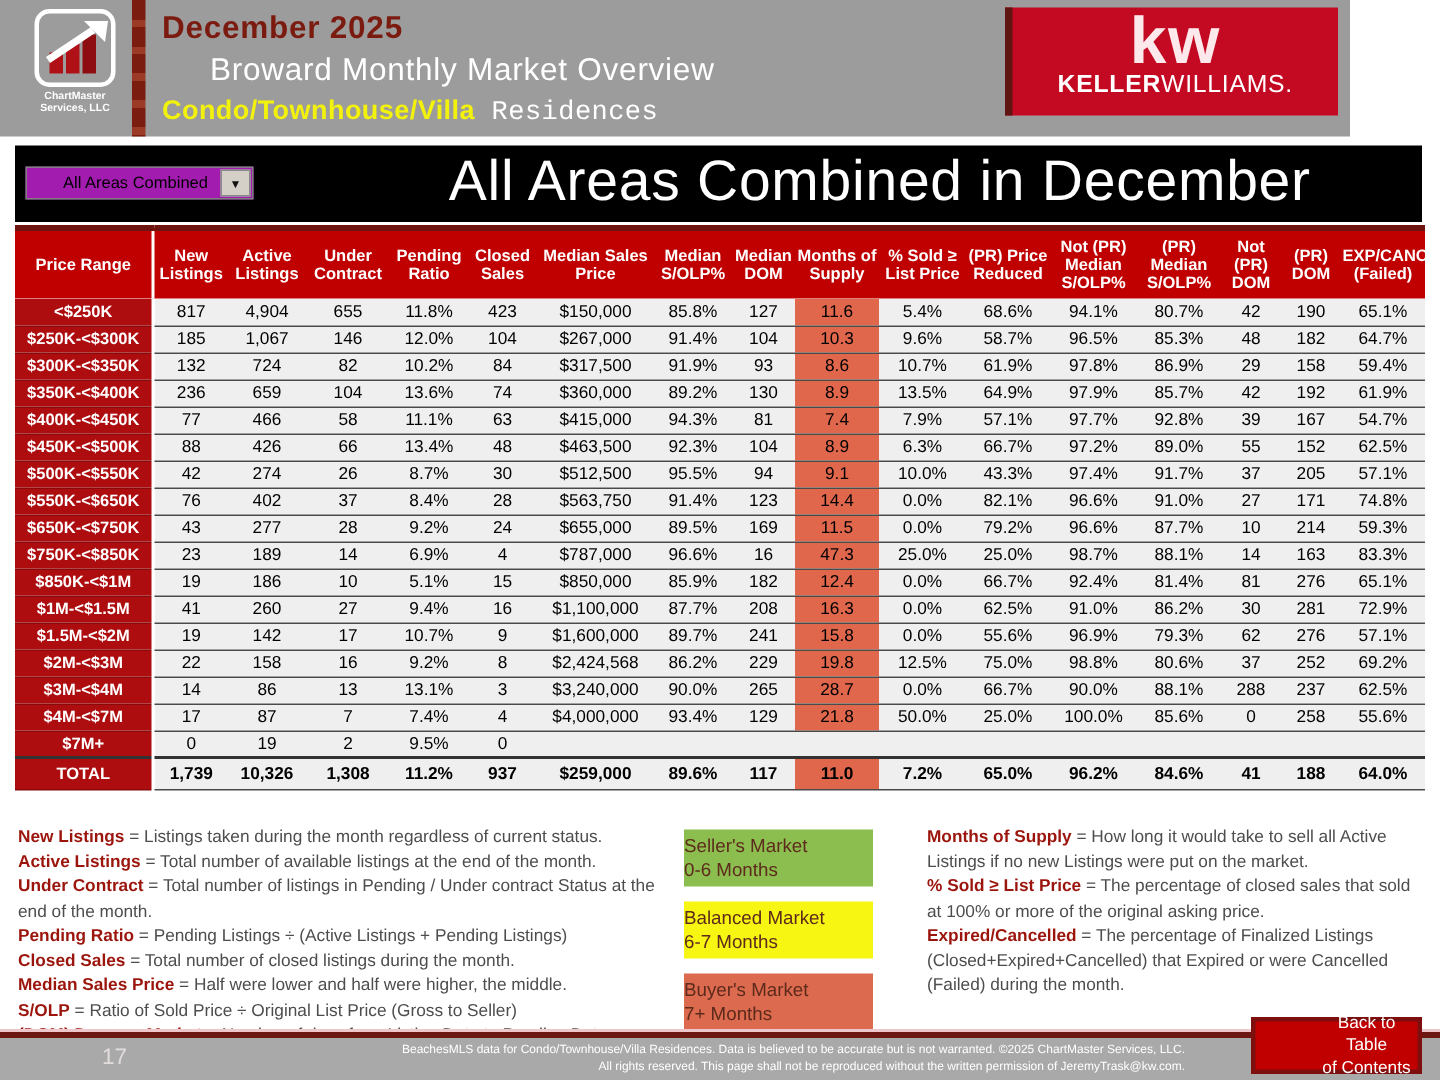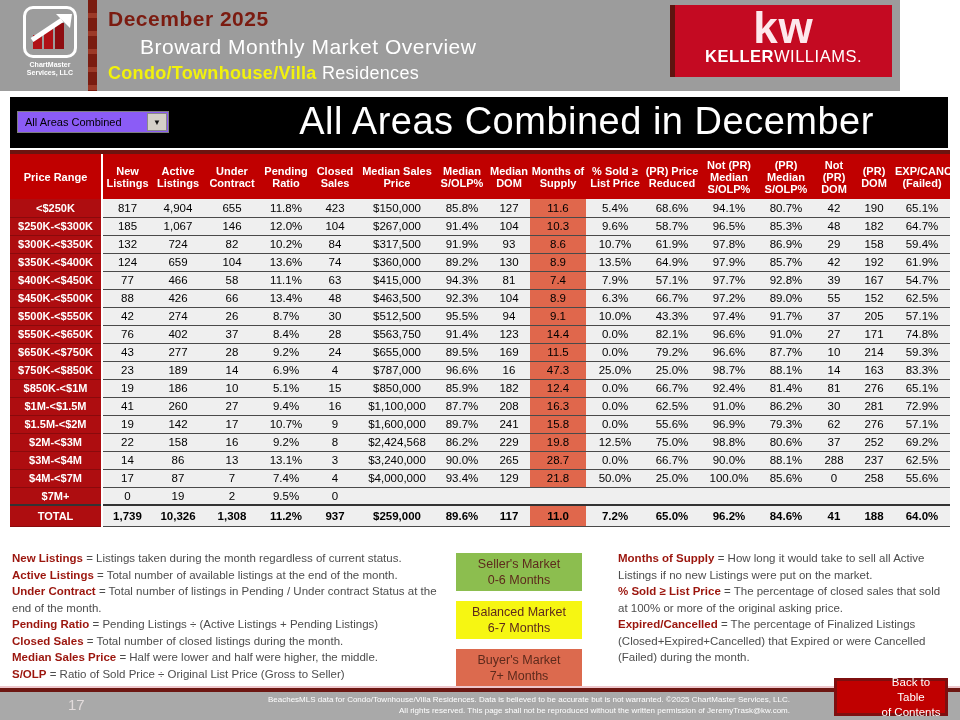--- a/index.html
+++ b/index.html
@@ -19,31 +19,31 @@
   .cm-bar.b3 { left:29px; width:9px; height:26px; background:#8d0d11; }
   .cm-arrow { position:absolute; left:4px; top:3px; }
   .cm-text { text-align:center; color:#ffffff; font-size:7px; line-height:8px; margin-top:3px; font-weight:bold; }
   .banner-stripe { position:absolute; left:88px; top:0; width:9px; height:91px;
     background-image:repeating-linear-gradient(to bottom,#7a1c10 0 13px,#9c3a28 13px 18px); }
   .banner-text { position:absolute; left:108px; top:7px; }
   .b-date  { color:#7b1b10; font-size:21px; font-weight:bold; letter-spacing:0.5px; }
   .b-title { color:#ffffff; font-size:21px; margin-top:4px; letter-spacing:0.5px;margin-left:32px; }
   .b-sub   { font-size:18px; margin-top:4px; letter-spacing:0.3px; }
   .b-sub .hl   { color:#f2f20c; font-weight:bold; }
-  .b-sub .rest { color:#ffffff; }
+  .b-sub .rest { color:#ffffff;font-family:Liberation Mono, monospace; }
   .kw-logo { position:absolute; right:8px; top:5px; width:222px; height:72px;
     background:#c40a22; border-left:5px solid #5e1410; text-align:center; }
   .kw-mark { color:#fde8ec; font-size:44px; font-weight:bold; line-height:42px; margin-top:2px; letter-spacing:1px; }
   .kw-name { color:#ffffff; font-size:16.5px; letter-spacing:0.5px; margin-top:-2px; }
   .kw-name .kb { font-weight:bold; }
 
   
   .title-bar { position:absolute; left:10px; top:97px; width:938px; height:51px; background:#000000; }
-  .dropdown { position:absolute; left:7px; top:14px; width:152px; height:22px; background:#8b5cf6;
-    border:1px solid #7f7f7f; font-size:11px; color:#000; line-height:20px; padding-left:7px; cursor:pointer; }
+  .dropdown { position:absolute; left:7px; top:14px; width:152px; height:22px; background:#a21caf;
+    border:1px solid #7f7f7f; font-size:11px; color:#000; line-height:20px; padding-left:24px; cursor:pointer; }
   .dd-btn { position:absolute; right:1px; top:1px; width:20px; height:18px; background:#d4d0c8;
     border:1px solid #8a8a8a; text-align:center; font-size:8px; line-height:17px; color:#111; }
   .page-title { position:absolute; left:225px; right:10px; top:3px; text-align:center;
     color:#ffffff; font-size:38px; letter-spacing:0.5px; white-space:nowrap; }
 
   
   .market-table { position:absolute; left:10px; top:150px; width:940px;
     border-collapse:collapse; table-layout:fixed; }
   .market-table thead th { background:#c00000; color:#ffffff; font-weight:bold; font-size:11px;
     line-height:12px; height:47px; vertical-align:middle; padding:1px 1px; border-top:4px solid #6d1410; }
@@ -64,21 +64,21 @@
   .market-table th:nth-child(13){width:58px} .market-table th:nth-child(14){width:56px}
   .market-table th:nth-child(15){width:40px} .market-table th:nth-child(16){width:40px}
   .market-table th:nth-child(17){width:56px}
 
   
   .defs-left  { position:absolute; left:12px;  top:550px; width:438px; font-size:11.5px; line-height:16.5px; color:#4d4d4d; }
   .defs-right { position:absolute; left:618px; top:550px; width:330px; font-size:11.5px; line-height:16.5px; color:#4d4d4d; }
   .term { color:#9b150d; font-weight:bold; }
   .legend-boxes { position:absolute; left:456px; top:553px; width:126px; }
   .lbox { height:38px; margin-bottom:10px; display:flex; flex-direction:column; justify-content:center;
-    text-align:center; font-size:12.5px; line-height:16px; color:#5d2a1c; }
+    text-align:left; font-size:12.5px; line-height:16px; color:#5d2a1c; }
 
   
   .bottom-wrap { position:absolute; left:0; bottom:0; width:960px; }
   .pink-line   { height:2px; background:#eec7cc; }
   .maroon-line { height:4px; background:#6d1712; }
   .bottom-bar  { height:28px; background:#a9a9a9; position:relative; }
   .page-num { position:absolute; left:68px; top:4px; color:#e3dcdc; font-size:15px; }
   .disclaimer { position:absolute; left:174px; right:170px; top:3px; text-align:right;
     color:#ffffff; font-size:8px; line-height:10.5px; }
   .back-btn { position:absolute; right:12px; bottom:4px; width:114px; height:38px; background:#c00000;
@@ -204,21 +204,21 @@
         <td>10.7%</td>
         <td>61.9%</td>
         <td>97.8%</td>
         <td>86.9%</td>
         <td>29</td>
         <td>158</td>
         <td>59.4%</td>
       </tr>
       <tr>
         <td class="rowlabel">$350K-&lt;$400K</td>
-        <td>124</td>
+        <td>236</td>
         <td>659</td>
         <td>104</td>
         <td>13.6%</td>
         <td>74</td>
         <td>$360,000</td>
         <td>89.2%</td>
         <td>130</td>
         <td class="supply">8.9</td>
         <td>13.5%</td>
         <td>64.9%</td>

